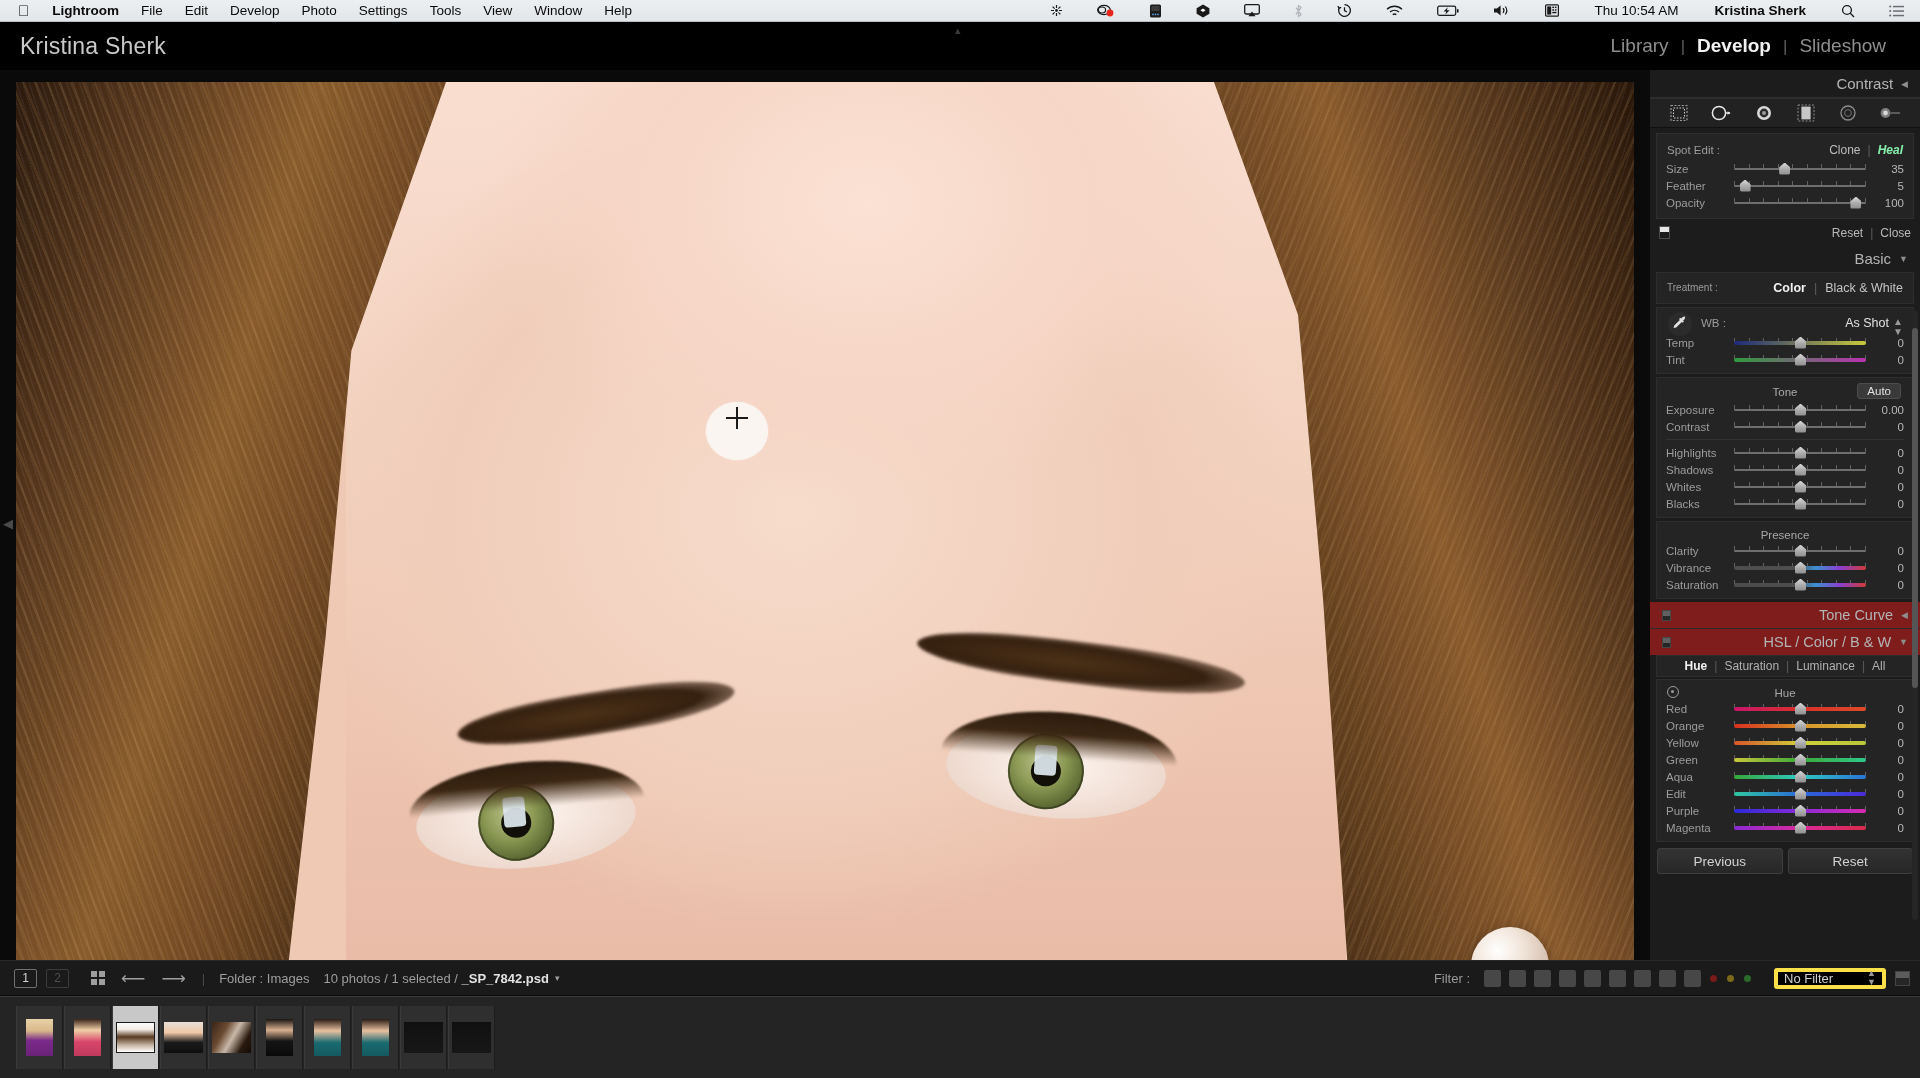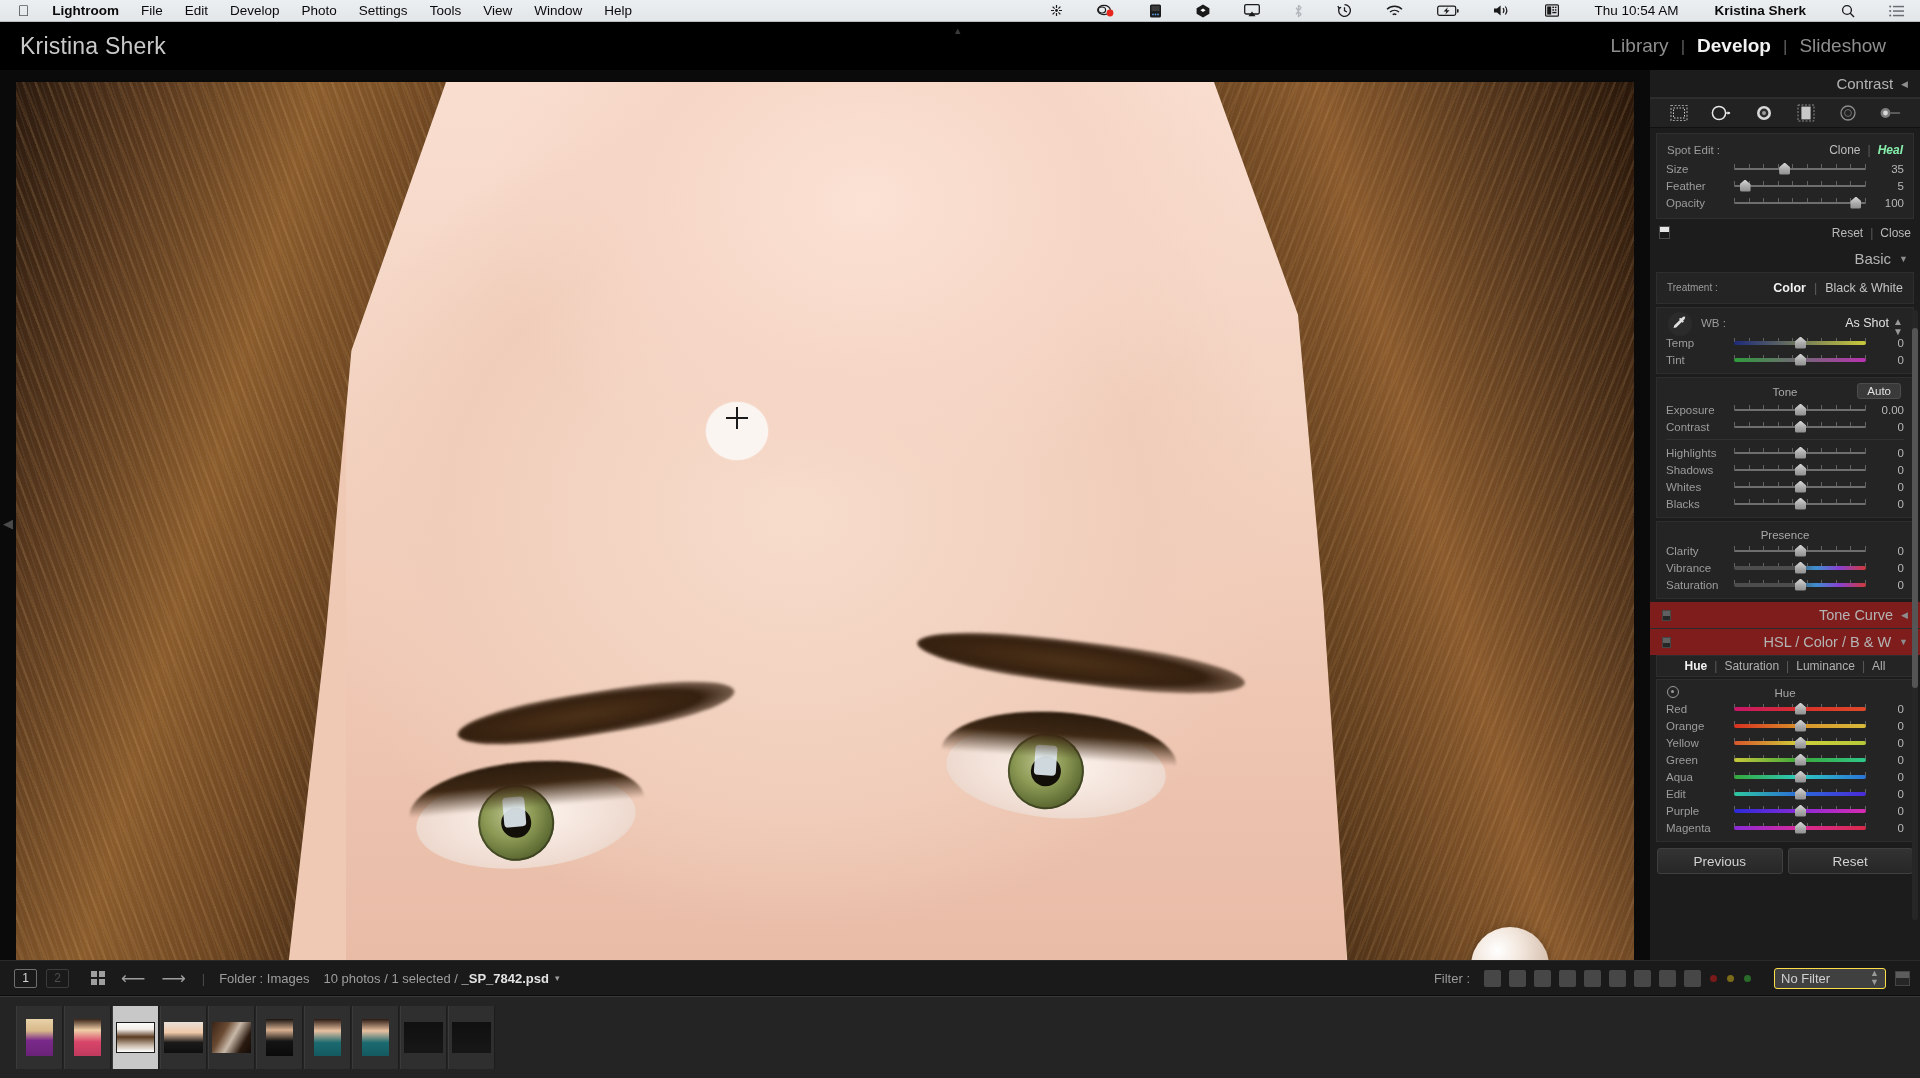--- a/index.html
+++ b/index.html
@@ -219,21 +219,21 @@
   .tb-text { margin-left:14px; color:#9e9e9e; font-size:13px; }
   .tb-text b { color:#e3e3e3; font-weight:bold; }
   .tb-caret { margin-left:6px; font-size:9px; color:#9e9e9e; }
   #filter-group { margin-left:auto; display:flex; align-items:center; gap:0; padding-right:10px; }
   #filter-group .fl { color:#9a9a9a; margin-right:10px; font-size:13px; }
   .fl-ico { width:17px; height:17px; margin:0 4px; opacity:.25; background:#cfcfcf; border-radius:2px; }
   .cdot { width:7px; height:7px; border-radius:50%; margin:0 5px; }
   #nofilter {
     display:flex; align-items:center; justify-content:space-between;
     width:112px; height:21px; margin-left:18px; padding:0 6px;
-    background:#404040; border:1px solid #fde047; border-radius:3px;
+    background:#000000; border:4px solid #fde047; border-radius:3px;
     color:#d0d0d0; font-size:13px;
   }
   #nofilter .step { font-size:9px; line-height:9px; color:#9a9a9a; }
   #endsq { width:15px; height:15px; margin-left:9px; background:#2e2e2e; border:1px solid #454545;
     background-image:linear-gradient(to bottom,#5c5c5c 0 50%,#262626 50% 100%); }
 
   
   #filmstrip {
     position:absolute; top:996px; left:0; width:1920px; height:82px;
     background:#242424; border-top:1px solid #3a3a3a;

